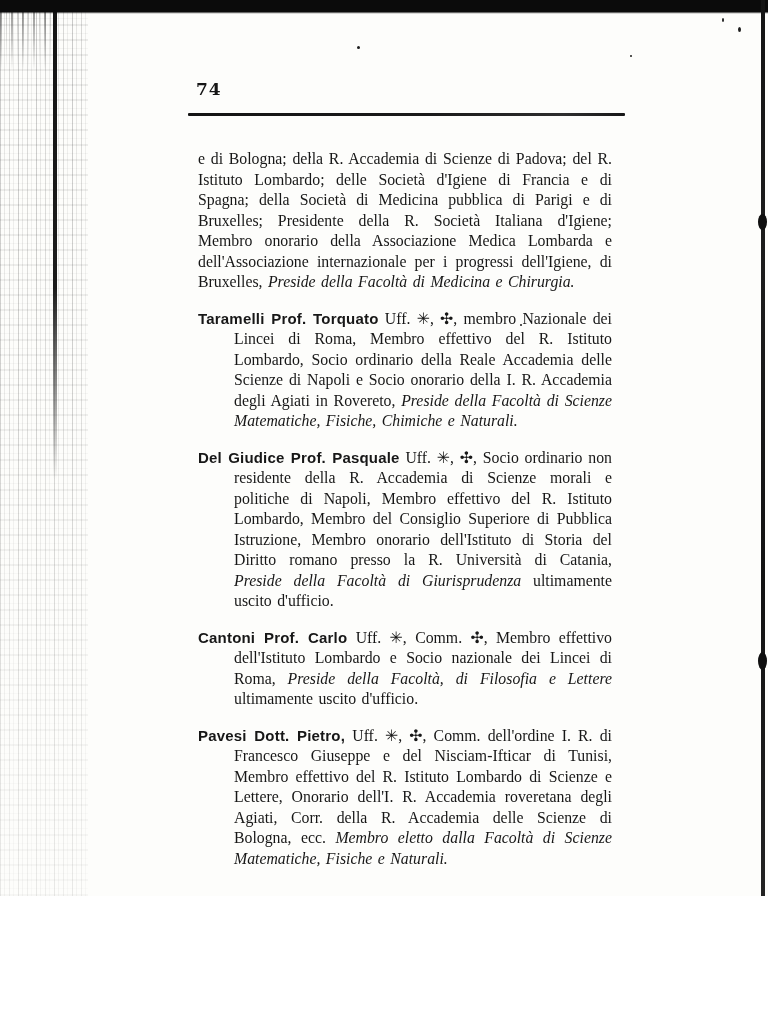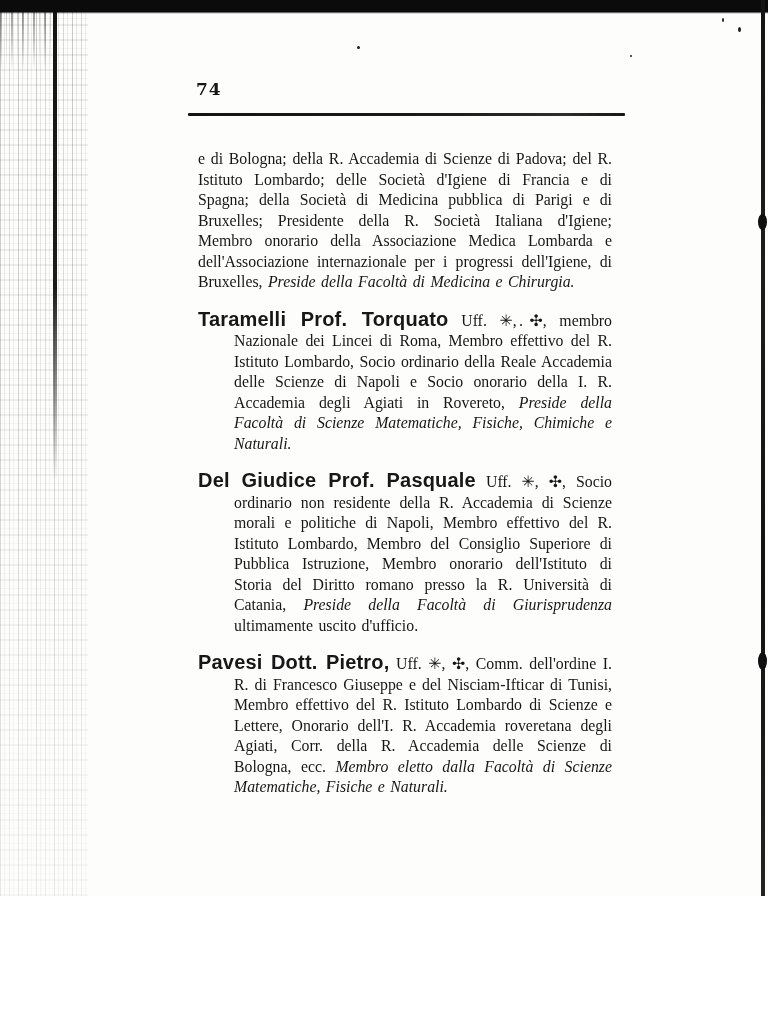--- a/index.html
+++ b/index.html
@@ -102,21 +102,21 @@
     line-height: 20.5px;
     text-align: justify;
     word-spacing: 1.5px;
   }
   #text-column p { margin: 16px; }
   p.continuation { margin-left: 30px; }
   p.entry { padding-left: 36px; text-indent: -36px; }
   .seg-bold {
     font-family: "Liberation Sans", sans-serif;
     font-weight: bold;
-    font-size: 20px;
+    font-size: 15px;
     letter-spacing: .2px;
   }
   .seg-italic { font-style: italic; }
   .seg-normal {}
   
   .speck {
     position: absolute;
     background: #1d1d1d;
     border-radius: 50%;
     width: 3px; height: 3px;
@@ -143,20 +143,21 @@
   <div id="right-blob-1" class="right-blob"></div>
   <div id="right-blob-2" class="right-blob"></div>
 
   <div id="page-number">74</div>
   <div id="header-rule"></div>
 
   <div id="text-column">
       <p class="continuation"><span class="seg-normal">e di Bologna; della R. Accademia di Scienze di Padova; del R. Istituto Lombardo; delle Società d'Igiene di Francia e di Spagna; della Società di Medicina pubblica di Parigi e di Bruxelles; Presidente della R. Società Italiana d'Igiene; Membro onorario della Associazione Medica Lombarda e dell'Associazione internazionale per i progressi dell'Igiene, di Bruxelles, </span><span class="seg-italic">Preside della Facoltà di Medicina e Chirurgia.</span></p>
       <p class="entry"><span class="seg-bold">Taramelli Prof. Torquato</span><span class="seg-normal"> Uff. ✳, ✣, membro Nazionale dei Lincei di Roma, Membro effettivo del R. Istituto Lombardo, Socio ordinario della Reale Accademia delle Scienze di Napoli e Socio onorario della I. R. Accademia degli Agiati in Rovereto, </span><span class="seg-italic">Preside della Facoltà di Scienze Matematiche, Fisiche, Chimiche e Naturali.</span></p>
       <p class="entry"><span class="seg-bold">Del Giudice Prof. Pasquale</span><span class="seg-normal"> Uff. ✳, ✣, Socio ordinario non residente della R. Accademia di Scienze morali e politiche di Napoli, Membro effettivo del R. Istituto Lombardo, Membro del Consiglio Superiore di Pubblica Istruzione, Membro onorario dell'Istituto di Storia del Diritto romano presso la R. Università di Catania, </span><span class="seg-italic">Preside della Facoltà di Giurisprudenza</span><span class="seg-normal"> ultimamente uscito d'ufficio.</span></p>
+      <p class="entry"><span class="seg-bold">Cantoni Prof. Carlo</span><span class="seg-normal"> Uff. ✳, Comm. ✣, Membro effettivo dell'Istituto Lombardo e Socio nazionale dei Lincei di Roma, </span><span class="seg-italic">Preside della Facoltà, di Filosofia e Lettere</span><span class="seg-normal"> ultimamente uscito d'ufficio.</span></p>
       <p class="entry"><span class="seg-bold">Pavesi Dott. Pietro,</span><span class="seg-normal"> Uff. ✳, ✣, Comm. dell'ordine I. R. di Francesco Giuseppe e del Nisciam-Ifticar di Tunisi, Membro effettivo del R. Istituto Lombardo di Scienze e Lettere, Onorario dell'I. R. Accademia roveretana degli Agiati, Corr. della R. Accademia delle Scienze di Bologna, ecc. </span><span class="seg-italic">Membro eletto dalla Facoltà di Scienze Matematiche, Fisiche e Naturali.</span></p>
     </div>
 
   <div class="speck s1"></div>
   <div class="speck s2"></div>
   <div class="speck s3"></div>
   <div class="speck s4"></div>
   <div class="speck s5"></div>
   <div class="speck s6"></div>
   <div class="speck s7"></div>

